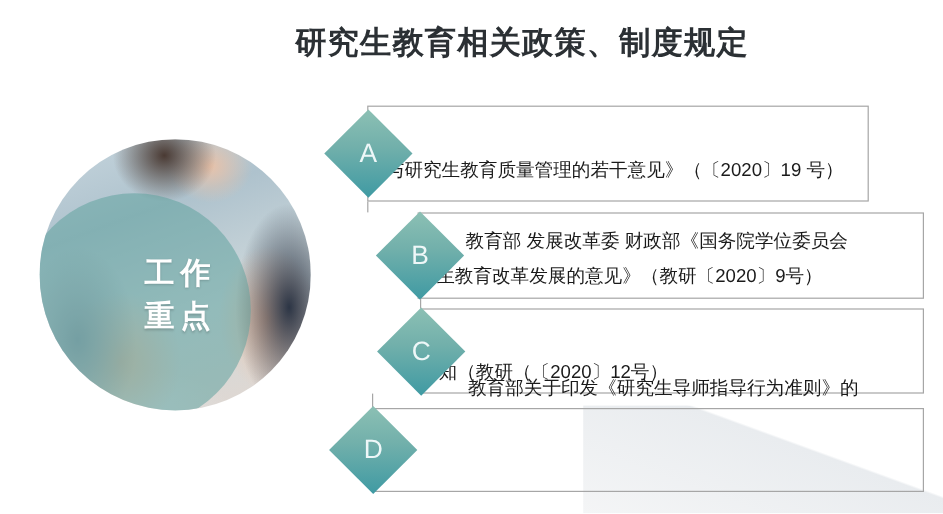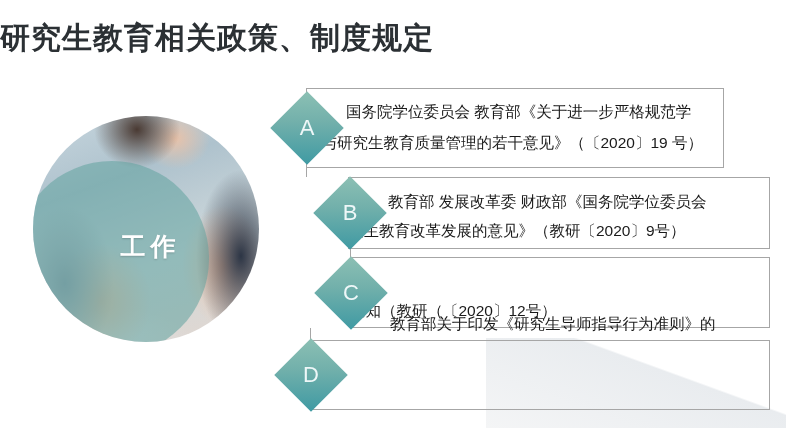--- a/index.html
+++ b/index.html
@@ -31,22 +31,22 @@
     background: linear-gradient(200deg, rgba(255,255,255,0) 38%, #e9ecef 39%, #f4f5f6 100%);
     pointer-events: none;
   }
 
   
   .slide-title {
     position: absolute;
     left: 0;
     top: 18px;
     width: 624px;
-    text-align: left;
-    font-size: 30px;
+    text-align: right;
+    font-size: 26px;
     font-weight: bold;
     color: #2b3034;
     letter-spacing: 1px;
     white-space: nowrap;
   }
 
   
   .photo-circle {
     position: absolute;
     left: 33px;
@@ -169,27 +169,25 @@
 
   <div class="corner-wash"></div>
 
   <div class="slide-title">研究生教育相关政策、制度规定</div>
 
   <div class="photo-circle">
     <div class="photo-bg"></div>
     <div class="photo-teal"></div>
     <div class="photo-caption">
       <span>工作</span>
+      <span>重点</span>
     </div>
   </div>
 
   <div class="row" style="left:306px; top:88px; width:418px; height:80px;"></div>
-  <div class="row-text" style="left:326px; top:96px;">
-    <span class="indent"></span><span>国务院学位委员会 教育部《关于进一步严格规范学</span>
-  </div>
   <div class="row-text" style="left:306px; top:127px;">
     <span>位与研究生教育质量管理的若干意见》（〔2020〕19 号）</span>
   </div>
   <div class="badge" style="left:281px; top:102px;"></div>
   <div class="badge-letter" style="left:281px; top:102px;">A</div>
   <div class="connector" style="left:306px; top:168px; height:9px;"></div>
 
   <div class="row" style="left:348px; top:177px; width:422px; height:72px;"></div>
   <div class="row-text" style="left:368px; top:186px;">
     <span class="indent"></span><span>教育部 发展改革委 财政部《国务院学位委员会</span>

